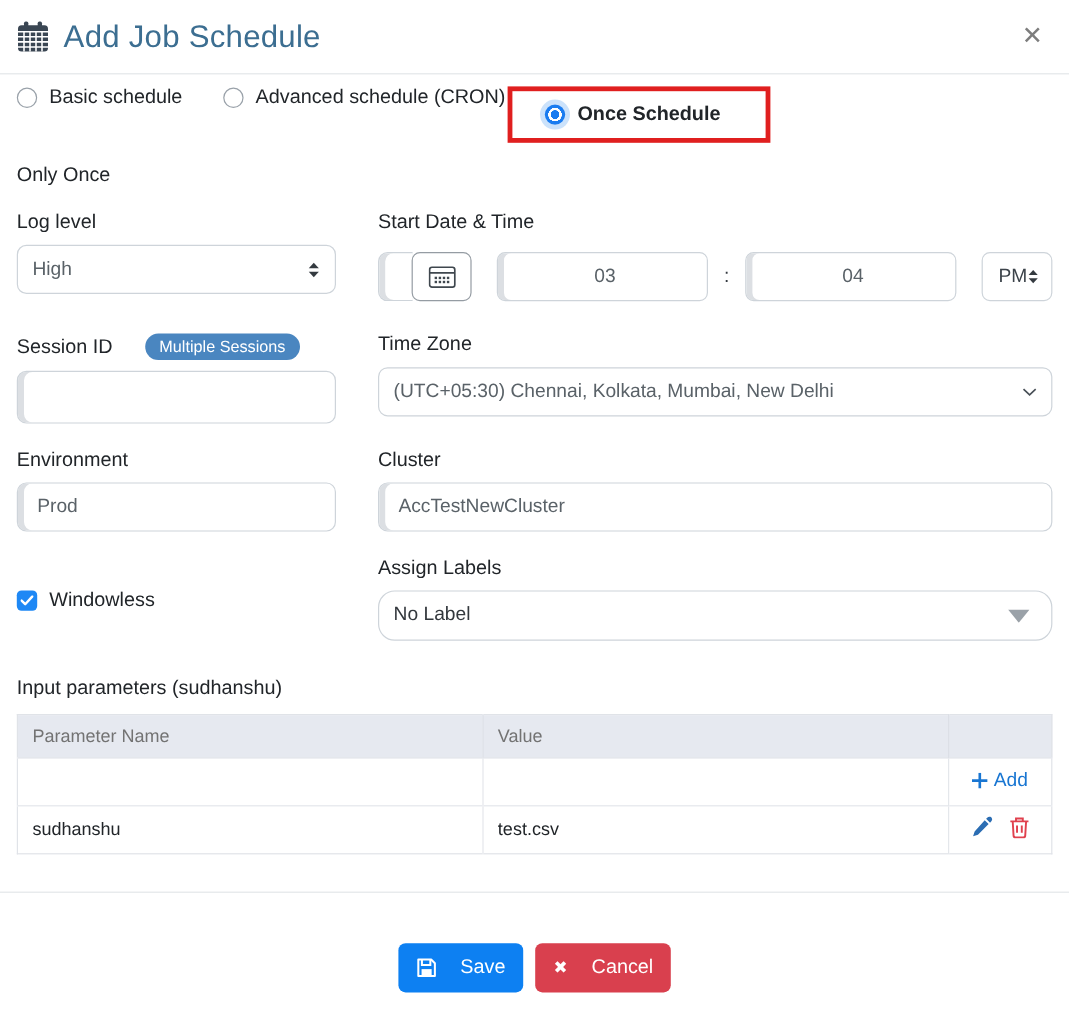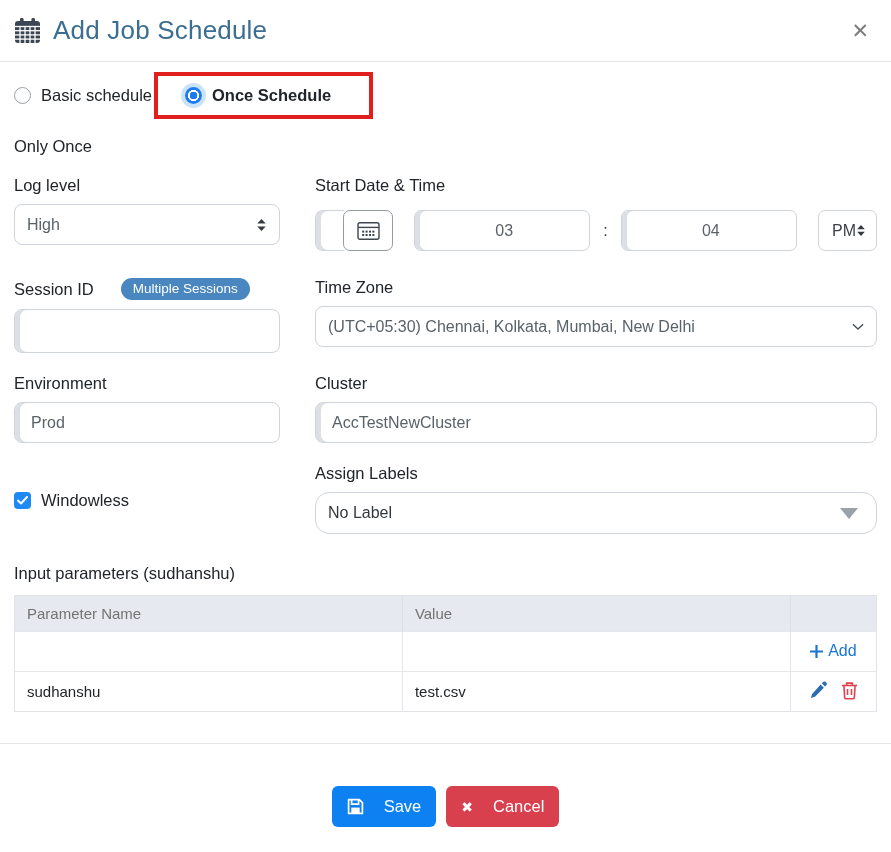--- a/index.html
+++ b/index.html
@@ -5,21 +5,21 @@
   * { box-sizing: border-box; margin: 0; padding: 0; }
   html, body { width: 891px; height: 852px; background: #fff; overflow: hidden; }
   body { font-family: "Liberation Sans", "DejaVu Sans", sans-serif; color: #212529; }
 
   
   .modal-header { display: flex; align-items: center; padding: 15px 16px 15px 14px; border-bottom: 1px solid #e3e6e9; }
   .modal-title { font-size: 26px; font-weight: 500; color: #3c6e91; margin-left: 12px; letter-spacing: .2px; }
   .close-btn { margin-left: auto; font-size: 21px; color: #7d7d7d; background: none; border: none; cursor: pointer; line-height: 1; padding: 2px 6px; }
 
   
-  .radio-row { display: flex; align-items: center; padding: 10px 14px 4px; }
+  .radio-row { display: flex; align-items: flex-start; padding: 10px 14px 4px; }
   .radio-item { display: flex; align-items: center; gap: 10px; font-size: 16.5px; cursor: pointer; }
   .radio-item + .radio-item { margin-left: 34px; }
   .radio { width: 17px; height: 17px; border-radius: 50%; border: 1px solid #99a1a9; background: #fff; flex: 0 0 17px; }
   .radio.checked { border: none;
     background: radial-gradient(circle, #1a7cf0 0 3.6px, #ffffff 3.7px 5.6px, #1a7cf0 5.7px 100%);
     box-shadow: 0 0 0 4px rgba(70,150,240,.28); }
   .annotation-box { border: 4px solid #e01f1f; padding: 10px 38px 10px 27px; margin-left: 2px; }
   .annotation-box .radio-item { margin-left: 0; font-weight: 600; }
 
   .section-label { font-size: 16.5px; padding: 0 14px; margin-top: 14px; }
@@ -97,20 +97,24 @@
     </svg>
   </span>
   <span class="modal-title">Add Job Schedule</span>
   <button class="close-btn">✕</button>
 </div>
 
 <div class="radio-row">
   <div class="radio-item">
     <span class="radio"></span>
     <span>Basic schedule</span>
+  </div>
+  <div class="radio-item">
+    <span class="radio"></span>
+    <span>Advanced schedule (CRON)</span>
   </div>
   <div class="annotation-box">
     <div class="radio-item">
       <span class="radio checked"></span>
       <span>Once Schedule</span>
     </div>
   </div>
 </div>
 
 <div class="section-label">Only Once</div>

